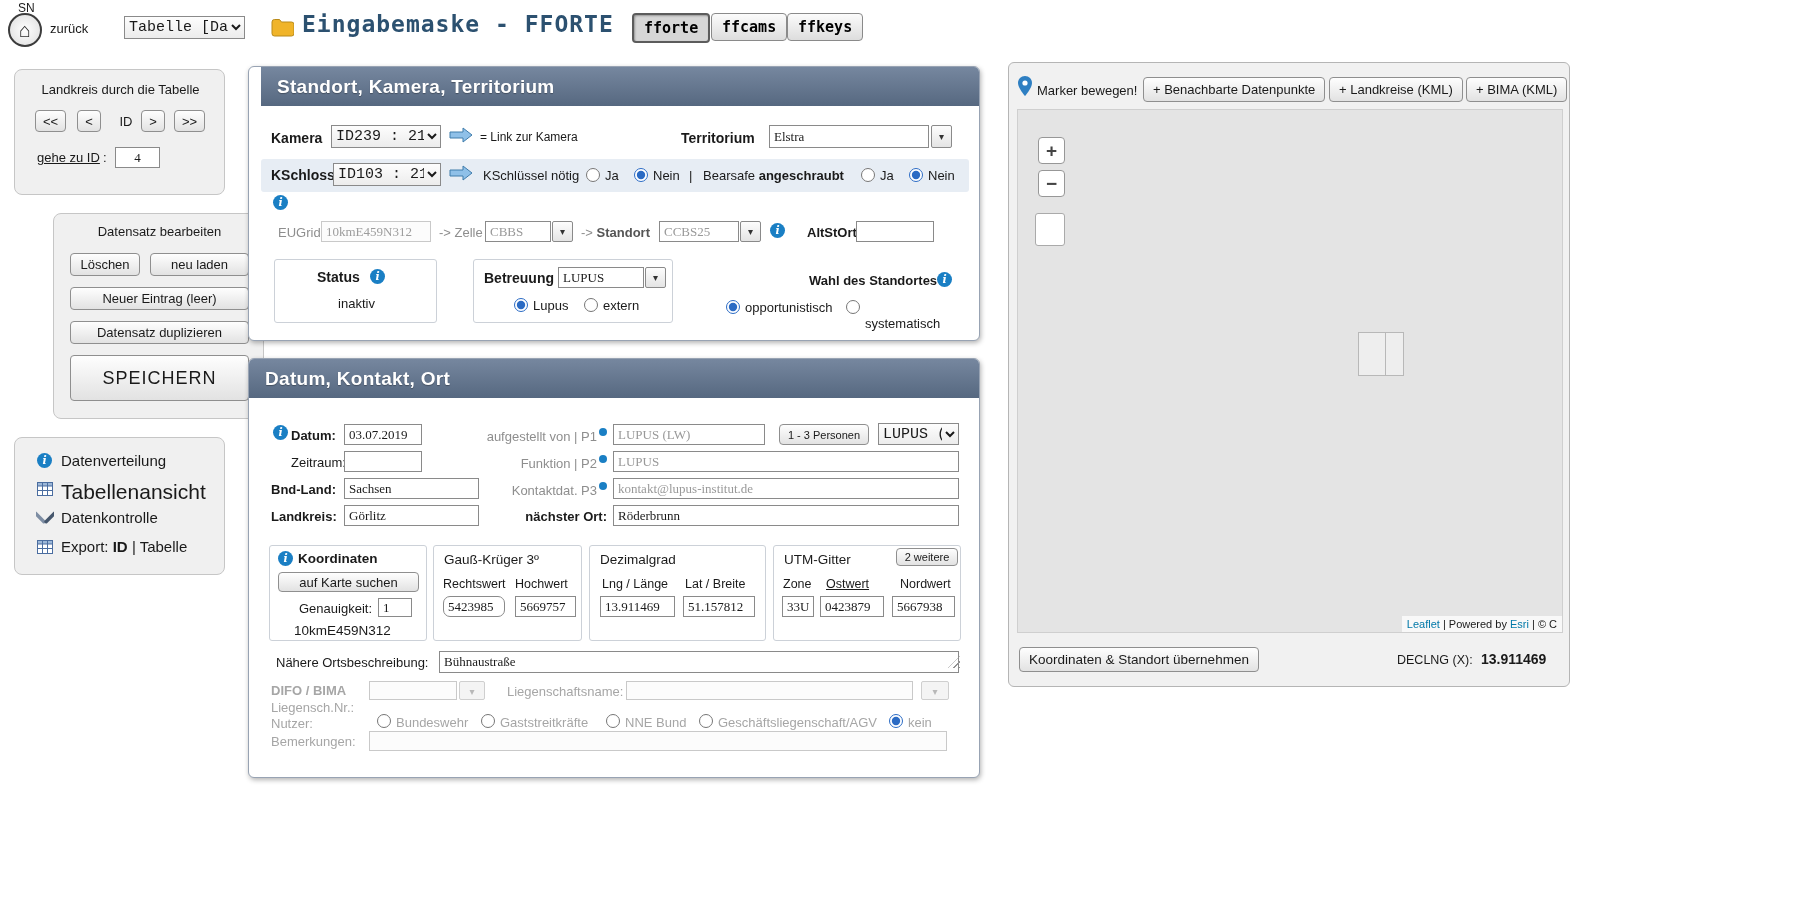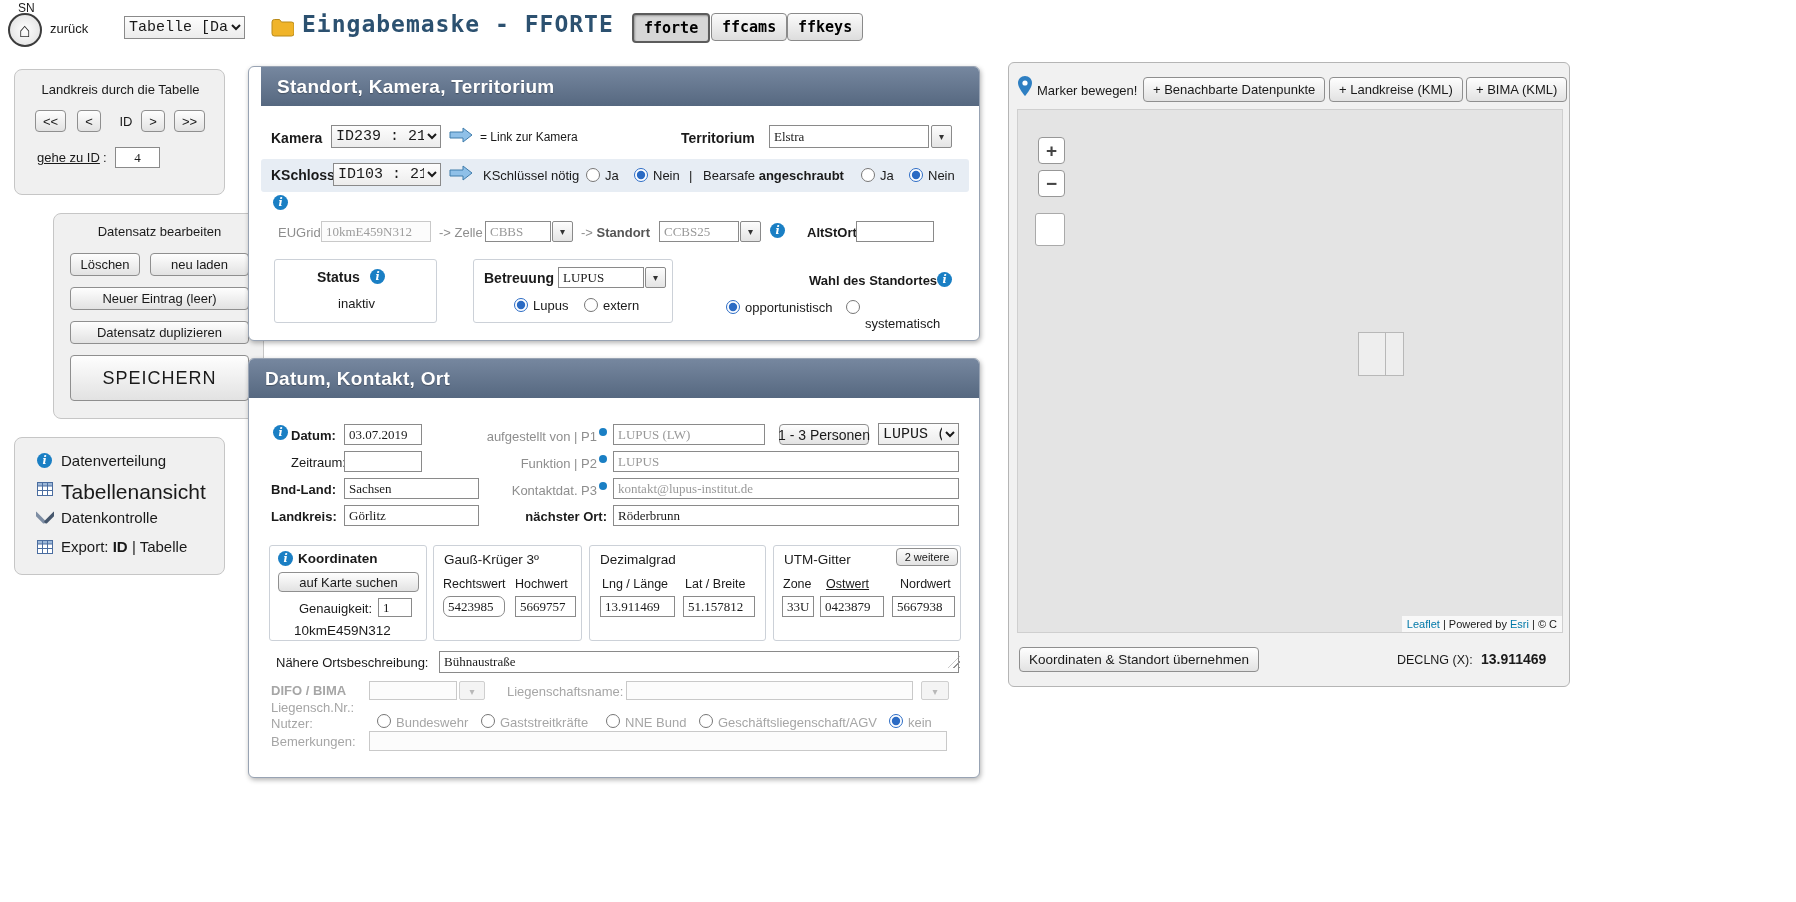--- a/index.html
+++ b/index.html
@@ -225,21 +225,21 @@
 
   <div class="panel" style="left:248px;top:358px;width:732px;height:420px;">
     <div class="panel-hd">Datum, Kontakt, Ort</div>
 
     <span class="abs info" style="left:24px;top:66px;">i</span>
 
     <span class="abs bold" style="left:42px;top:69px;">Datum:</span>
     <input class="abs inp" style="left: 95px; top: 65px; width: 78px;" value="03.07.2019">
     <span class="abs graylbl" style="left:170px;top:69px;width:188px;text-align:right;"><span>aufgestellt von | P1</span><sup class="mini-info"></sup></span>
     <input class="abs inp graytext" style="left: 364px; top: 65px; width: 152px;" value="LUPUS (LW)">
-    <button class="abs btn" style="left:530px;top:65px;width:90px;height:21px;font-size:14px;">1 - 3 Personen</button>
+    <button class="abs btn" style="left:530px;top:65px;width:90px;height:21px;font-size:11px;">1 - 3 Personen</button>
     <select class="abs sel" style="left:629px;top:64px;width:81px;height:22px;">
       <option>LUPUS (LW</option>
     </select>
 
     <span class="abs" style="left:42px;top:96px;">Zeitraum:</span>
     <input class="abs inp" style="left: 95px; top: 92px; width: 78px;">
     <span class="abs graylbl" style="left:170px;top:96px;width:188px;text-align:right;"><span>Funktion | P2</span><sup class="mini-info"></sup></span>
     <input class="abs inp graytext" style="left: 364px; top: 92px; width: 346px;" value="LUPUS">
 
     <span class="abs bold" style="left:22px;top:123px;">Bnd-Land:</span>

